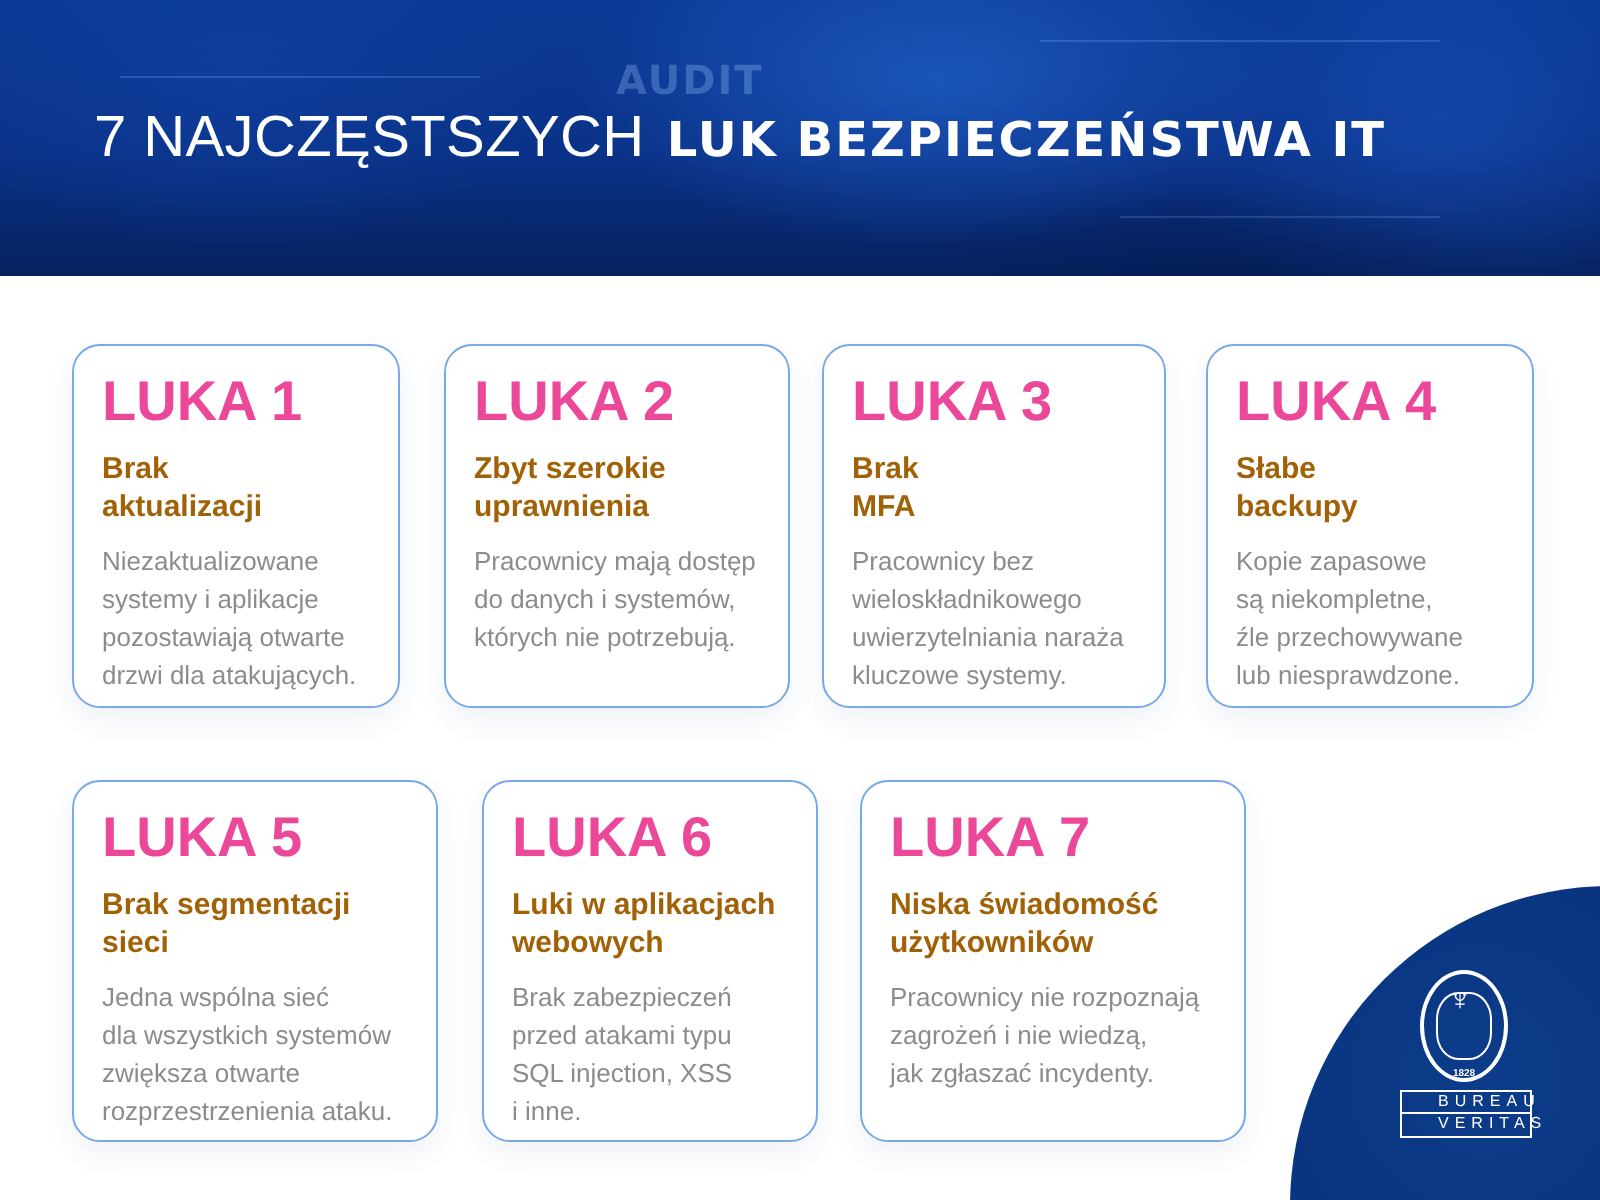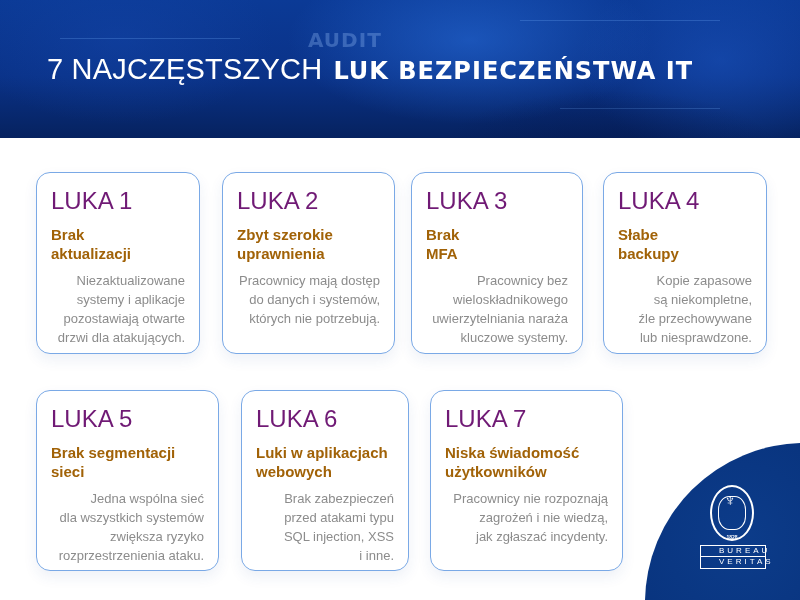--- a/index.html
+++ b/index.html
@@ -37,29 +37,29 @@
       font-size: 24px; letter-spacing: 1px; margin-left: 3px;
     }
 
     .card {
       position: absolute; background: #ffffff;
       border: 1px solid #7aa9e6; border-radius: 14px;
       box-shadow: 0 6px 14px rgba(40,80,150,0.08);
       padding: 14px 14px 0 14px;
     }
     .card .num {
-      color: #701a75; font-weight: normal; font-size: 24px; line-height: 28px;
+      color: #ec4899; font-weight: bold; font-size: 28px; line-height: 28px;
       margin-bottom: 10px;
     }
     .card .sub {
       color: #a16207; font-weight: bold; font-size: 15px; line-height: 19px;
       margin-bottom: 8px;
     }
     .card .desc {
-      color: #8c8c8c; font-size: 13px; line-height: 19px; text-align: right;
+      color: #8c8c8c; font-size: 13px; line-height: 19px;
     }
     .line { display: block; white-space: nowrap; }
 
     .circle {
       position: absolute; left: 645px; top: 443px; width: 320px; height: 320px;
       border-radius: 50%;
       background: radial-gradient(circle at 30% 30%, #0c3c8a, #062d75 70%);
     }
     .logo {
       position: absolute; left: 700px; top: 485px; width: 66px; height: 90px;
@@ -171,21 +171,21 @@
 
 <div class="card" style="left:36px;top:390px;width:183px;height:181px;">
   <div class="num">LUKA 5</div>
   <div class="sub">
     <span class="line">Brak segmentacji</span>
     <span class="line">sieci</span>
   </div>
   <div class="desc">
     <span class="line">Jedna wspólna sieć</span>
     <span class="line">dla wszystkich systemów</span>
-    <span class="line">zwiększa ryzyko</span>
+    <span class="line">zwiększa otwarte</span>
     <span class="line">rozprzestrzenienia ataku.</span>
   </div>
 </div>
 
 <div class="card" style="left:241px;top:390px;width:168px;height:181px;">
   <div class="num">LUKA 6</div>
   <div class="sub">
     <span class="line">Luki w aplikacjach</span>
     <span class="line">webowych</span>
   </div>

